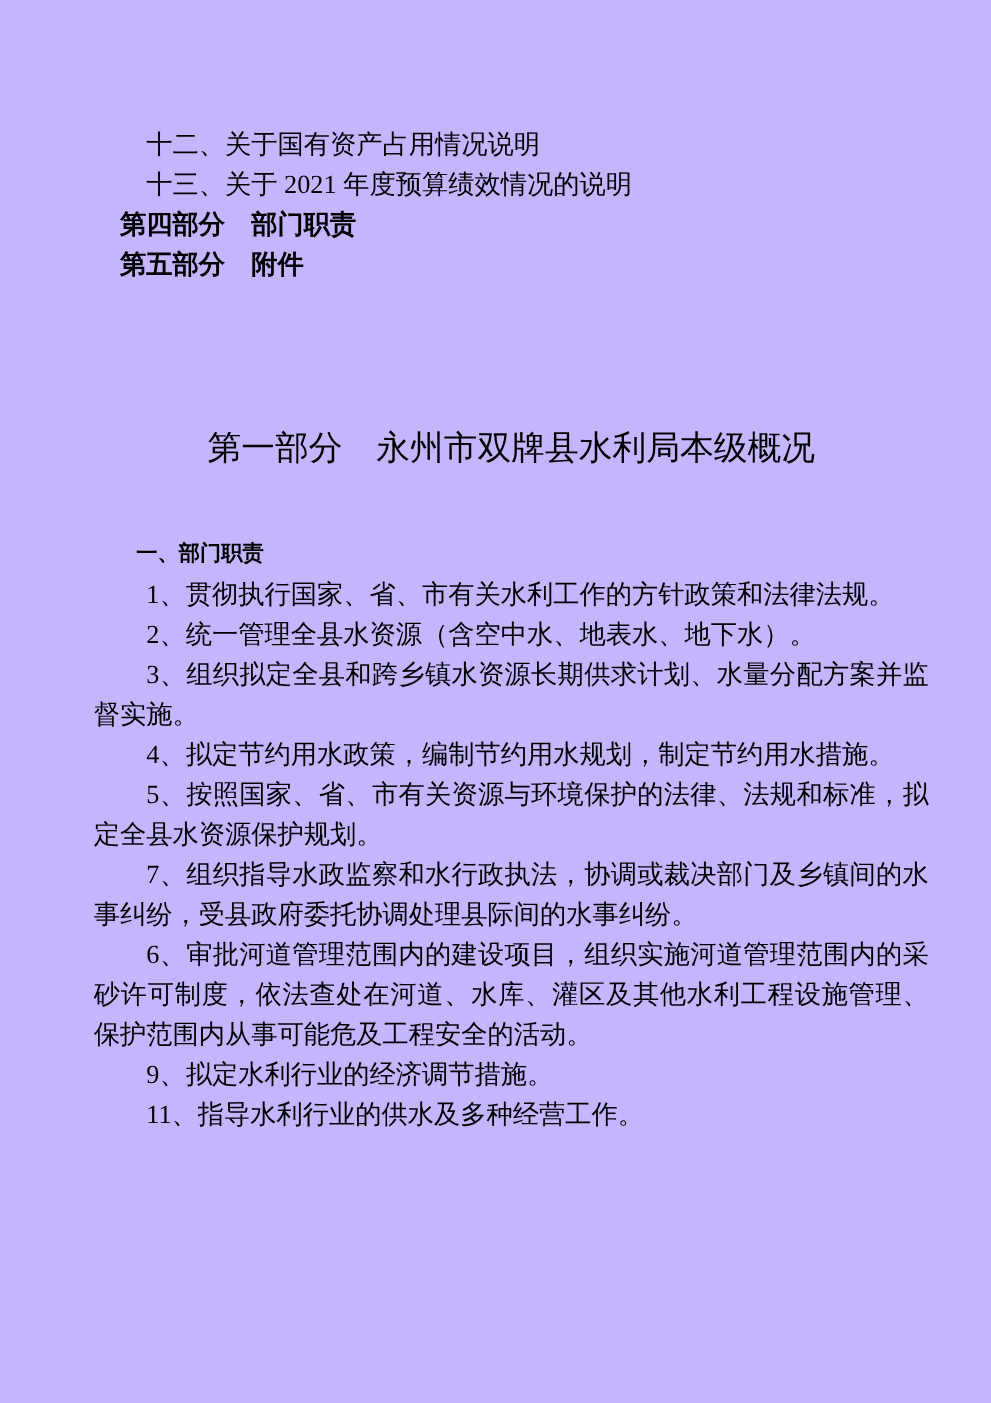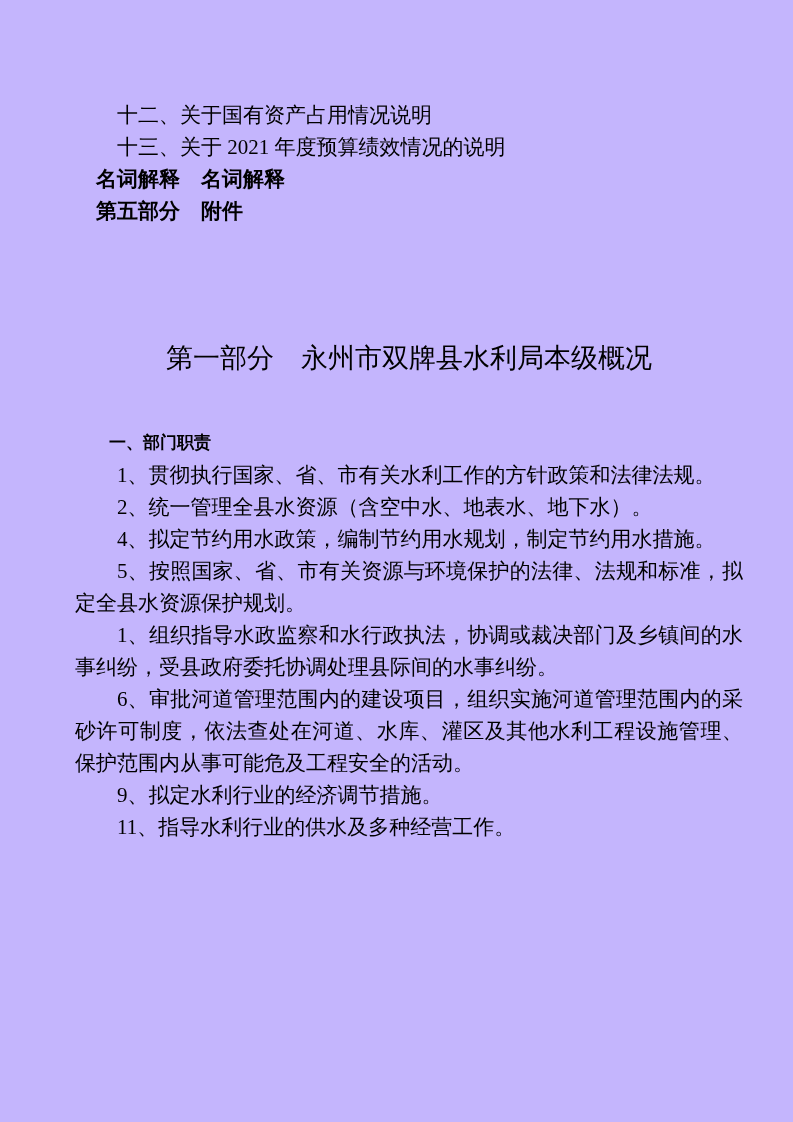--- a/index.html
+++ b/index.html
@@ -50,29 +50,30 @@
   }
 </style>
 </head>
 <body>
 
 <div class="page">
 
   <p class="toc-line">十二、关于国有资产占用情况说明</p>
   <p class="toc-line">十三、关于 2021 年度预算绩效情况的说明</p>
 
-  <p class="toc-part">名词解释　名词解释</p>
+  <p class="toc-part">第四部分　部门职责</p>
   <p class="toc-part">第五部分　附件</p>
 
   <h1 class="part-title">第一部分　永州市双牌县水利局本级概况</h1>
 
   <h2 class="section-title">一、部门职责</h2>
 
   <p>1、贯彻执行国家、省、市有关水利工作的方针政策和法律法规。</p>
   <p>2、统一管理全县水资源（含空中水、地表水、地下水）。</p>
+  <p>3、组织拟定全县和跨乡镇水资源长期供求计划、水量分配方案并监督实施。</p>
   <p>4、拟定节约用水政策，编制节约用水规划，制定节约用水措施。</p>
   <p>5、按照国家、省、市有关资源与环境保护的法律、法规和标准，拟定全县水资源保护规划。</p>
-  <p>1、组织指导水政监察和水行政执法，协调或裁决部门及乡镇间的水事纠纷，受县政府委托协调处理县际间的水事纠纷。</p>
+  <p>7、组织指导水政监察和水行政执法，协调或裁决部门及乡镇间的水事纠纷，受县政府委托协调处理县际间的水事纠纷。</p>
   <p>6、审批河道管理范围内的建设项目，组织实施河道管理范围内的采砂许可制度，依法查处在河道、水库、灌区及其他水利工程设施管理、保护范围内从事可能危及工程安全的活动。</p>
   <p>9、拟定水利行业的经济调节措施。</p>
   <p>11、指导水利行业的供水及多种经营工作。</p>
 
 </div>
 
 </body></html>

